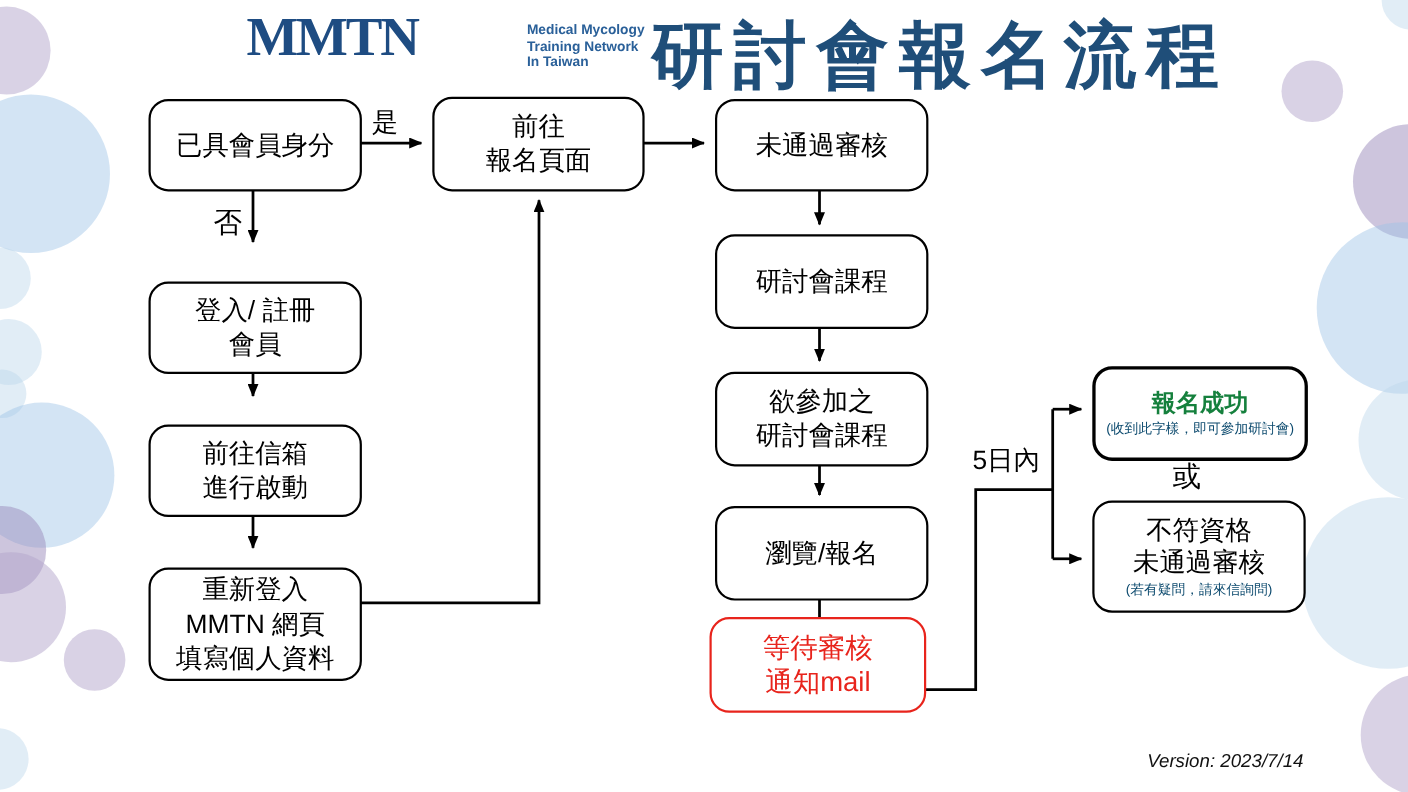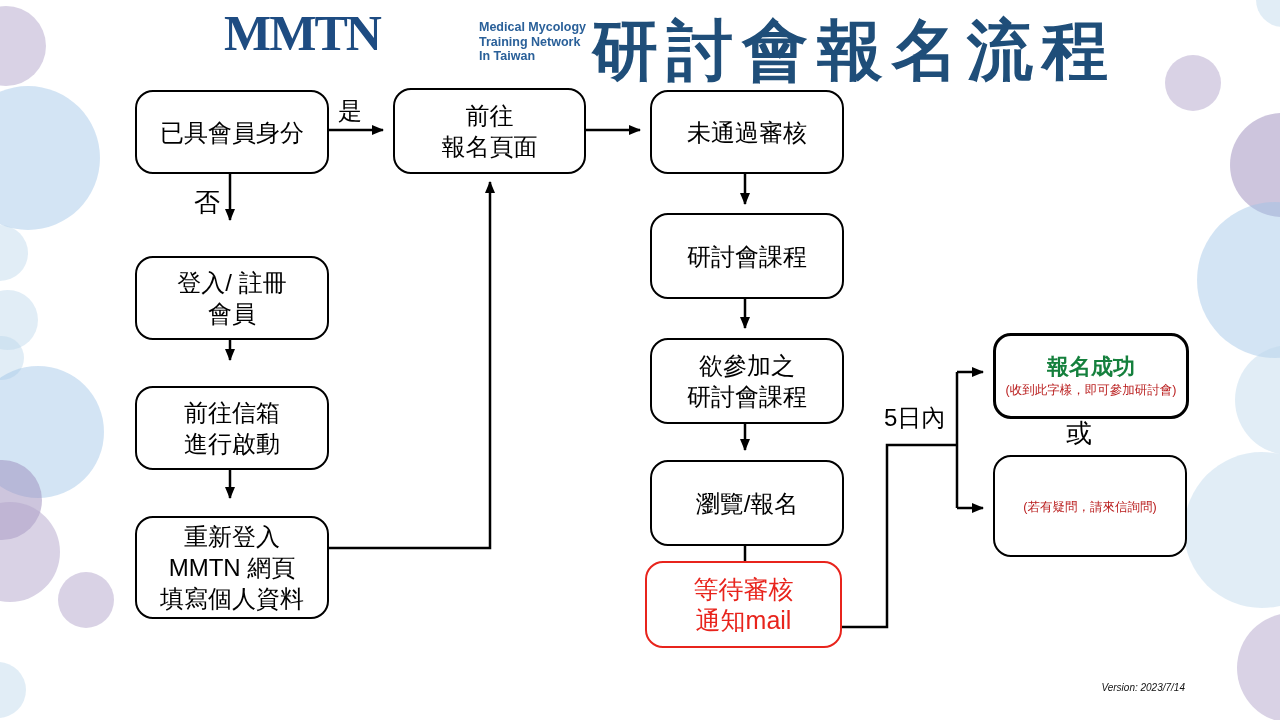--- a/index.html
+++ b/index.html
@@ -38,26 +38,26 @@
   .box{
     position:absolute;z-index:2;background:#fff;
     border:2.5px solid #000;border-radius:18px;
     display:flex;flex-direction:column;align-items:center;justify-content:center;
     text-align:center;font-size:24px;line-height:31px;
   }
   .ml{white-space:pre-line;}
   .box-red{border-color:#e8241c;color:#e8241c;font-size:25px;}
   .box-success{border-width:3px;}
   .success-title{font-size:22px;font-weight:bold;color:#15803d;line-height:26px;}
-  .caption{font-size:12.5px;line-height:16px;color:#b91c1c;margin-top:2px;white-space:nowrap;}
+  .caption{font-size:12.5px;line-height:16px;color:#0c4a6e;margin-top:2px;white-space:nowrap;}
   .flow-label{position:absolute;z-index:2;font-size:24px;color:#000;white-space:nowrap;}
 
   .version{
     position:absolute;right:95px;top:682px;z-index:2;
-    font-size:10px;font-style:italic;color:#111;
+    font-size:17px;font-style:italic;color:#111;
   }
 </style>
 </head>
 <body>
 
 <div class="circle c-purple-pale" style="left:-34px;top:6px;width:80px;height:80px;"></div>
 <div class="circle c-blue" style="left:-44px;top:86px;width:144px;height:144px;"></div>
 <div class="circle c-blue-pale" style="left:-28px;top:225px;width:56px;height:56px;"></div>
 <div class="circle c-blue-pale" style="left:-22px;top:290px;width:60px;height:60px;"></div>
 <div class="circle c-blue-pale" style="left:-20px;top:336px;width:44px;height:44px;"></div>
@@ -150,20 +150,22 @@
   <div class="ml">等待審核
 通知mail</div>
 </div>
 
 <div class="box box-success" style="left:993px;top:333px;width:190px;height:80px;">
   <div class="success-title">報名成功</div>
   <div class="caption">(收到此字樣，即可參加研討會)</div>
 </div>
 
 <div class="box" style="left:993px;top:455px;width:190px;height:98px;">
+  <div class="ml" style="line-height:29px;">不符資格
+未通過審核</div>
   <div class="caption">(若有疑問，請來信詢問)</div>
 </div>
 
 <div class="flow-label" style="left:338px;top:95px;">是</div>
 <div class="flow-label" style="left:194px;top:185px;font-size:26px;">否</div>
 <div class="flow-label" style="left:884px;top:402px;">5日內</div>
 <div class="flow-label" style="left:1066px;top:416px;font-size:26px;">或</div>
 
 <div class="version">Version: 2023/7/14</div>
 

